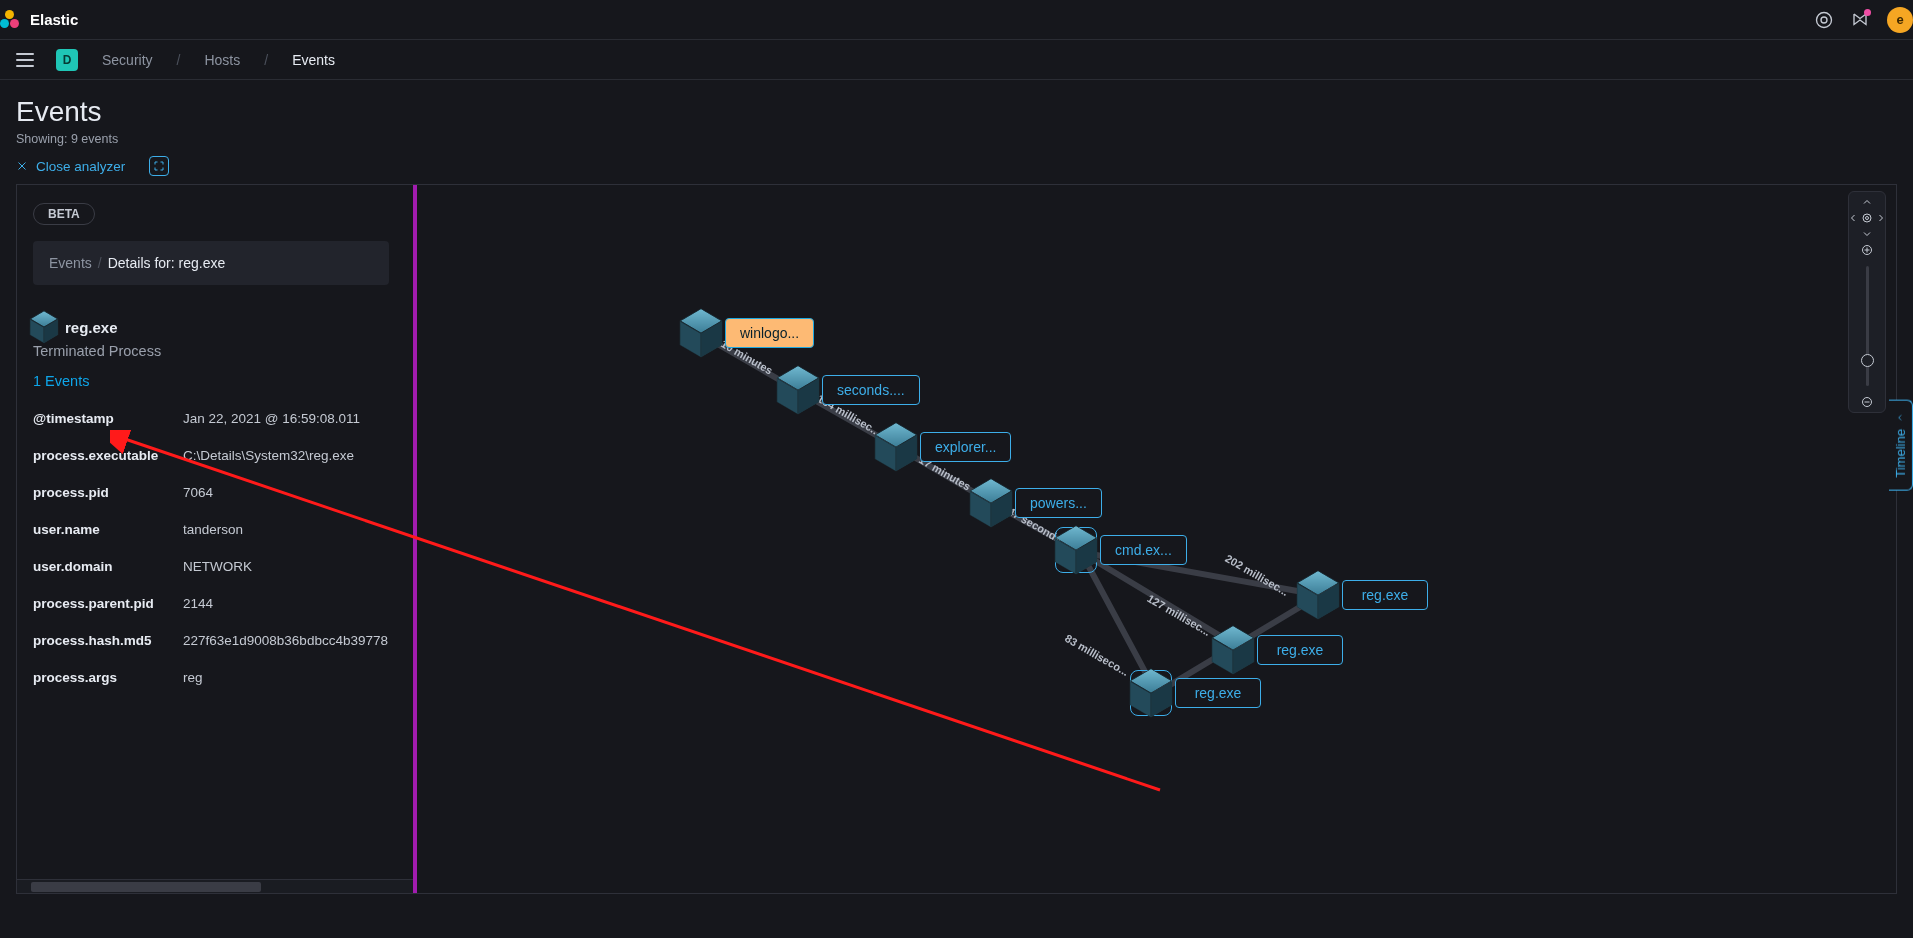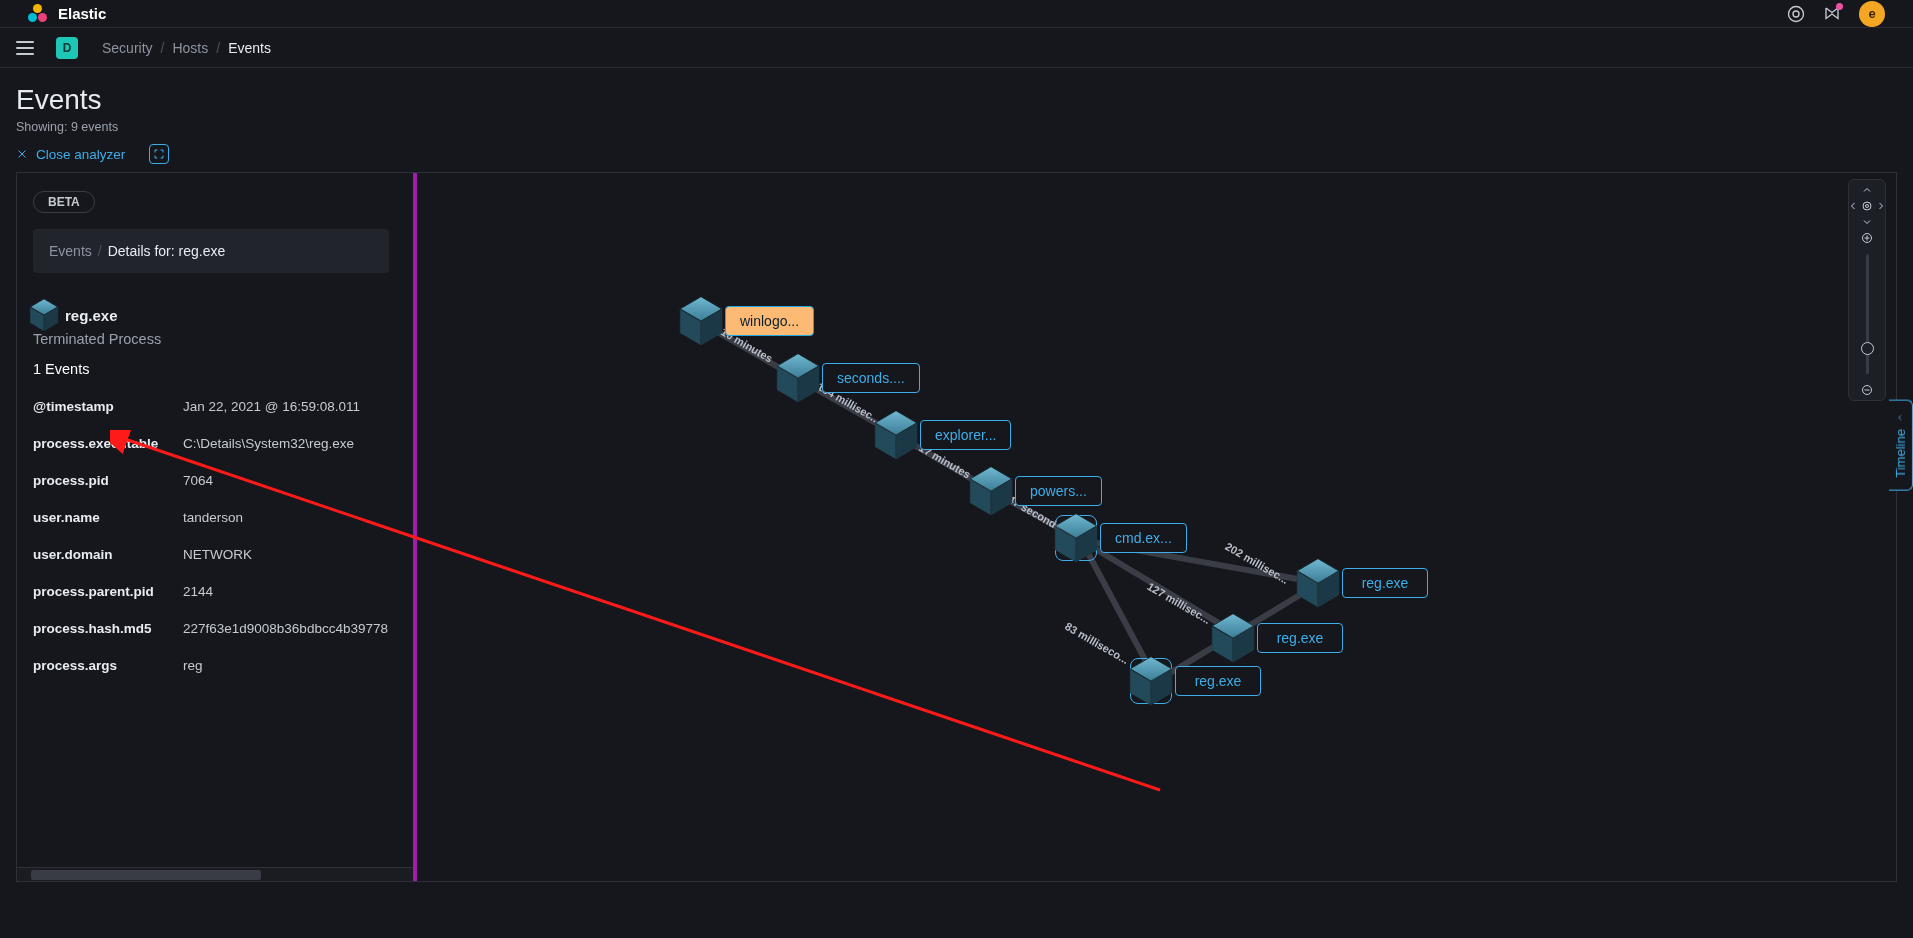--- a/index.html
+++ b/index.html
@@ -1,40 +1,40 @@
 <!DOCTYPE html>
 <html><head>
 <meta charset="utf-8">
 <style>
 * { margin:0; padding:0; box-sizing:border-box; font-family:-apple-system,BlinkMacSystemFont,"Segoe UI",Helvetica,Arial,sans-serif; }
 body { background:#16171c; color:#dfe5ef; width:1913px; height:938px; overflow:hidden; position:relative; }
 
 
-.topbar { height:28px; display:flex; align-items:center; padding:0 28px; border-bottom:1px solid #2a2c33; }
+.topbar { height:40px; display:flex; align-items:center; padding:0 0; border-bottom:1px solid #2a2c33; }
 .logo-cluster { width:20px; height:20px; position:relative; margin-right:10px; }
 .logo-cluster span{position:absolute;width:9px;height:9px;border-radius:50%}
 .logo-cluster .c1{background:#f4b400;top:0;left:5px}
 .logo-cluster .c2{background:#00bcd4;top:9px;left:0}
 .logo-cluster .c3{background:#ec407a;top:9px;left:10px}
 .brand { color:#fff; font-size:15px; font-weight:600; }
 .search-wrap { margin-left:auto; margin-right:auto; }
 .search { width:250px; height:30px; background:#1b1d24; border:1px solid #3a3c45; border-radius:4px; display:flex; align-items:center; padding:0 10px; color:#7a7f8a; font-size:13px; }
 .search svg { width:14px; height:14px; margin-right:8px; fill:none; stroke:#7a7f8a; stroke-width:2; }
 .topbar-right { margin-left:auto; display:flex; align-items:center; gap:18px; }
 .icon-btn { width:18px; height:18px; position:relative; cursor:pointer; }
 .icon-btn svg{width:18px;height:18px;fill:none;stroke:#c5cad3;stroke-width:1.8}
 .pink-dot{position:absolute;top:-2px;right:-2px;width:7px;height:7px;background:#f04ea5;border-radius:50%}
 .avatar{width:26px;height:26px;border-radius:50%;background:#f5a623;color:#3b2600;display:flex;align-items:center;justify-content:center;font-size:13px;font-weight:600}
 
 
 .navrow{height:40px;display:flex;align-items:center;padding:0 16px;border-bottom:1px solid #2a2c33;gap:12px}
 .hamburger{width:18px;height:14px;display:flex;flex-direction:column;justify-content:space-between;cursor:pointer}
 .hamburger span{height:2px;background:#c5cad3;border-radius:1px}
 .space-badge{width:22px;height:22px;background:#1fc6b6;border-radius:4px;display:flex;align-items:center;justify-content:center;font-size:12px;font-weight:700;color:#063b35;margin-left:10px}
-.crumbs{display:flex;align-items:center;gap:8px;font-size:14px;margin-left:12px}
+.crumbs{display:flex;align-items:center;gap:24px;font-size:14px;margin-left:12px}
 .crumbs .dim{color:#8d94a1}
 .crumbs .sep{color:#4c515c}
 .crumbs .active{color:#e7ebf2;font-weight:500}
 
 
 .page-head{padding:16px 16px 10px}
 .page-title{font-size:28px;font-weight:400;color:#e7ebf2}
 .page-sub{font-size:12.5px;color:#9aa0ac;margin-top:4px}
 
 
@@ -48,21 +48,21 @@
 .analyzer{display:flex;margin:0 16px;border:1px solid #2e3039;height:710px;position:relative}
 .side{width:400px;border-right:4px solid #a21caf;padding:18px 8px 0 16px;font-size:14px;position:relative;overflow:hidden}
 .beta{display:inline-block;border:1px solid #3a3c45;border-radius:14px;padding:3px 14px;font-size:12px;font-weight:700;color:#c5cad3}
 .crumb-box{background:#22242c;border-radius:4px;padding:14px 16px;margin:16px 16px 0 0;font-size:14px}
 .crumb-box .dim{color:#8d94a1}
 .crumb-box .sep{color:#4c515c;margin:0 6px}
 .crumb-box .cur{color:#e7ebf2}
 .proc-head{margin-top:30px;display:flex;align-items:center;gap:10px}
 .proc-head .name{font-weight:600;color:#e7ebf2;font-size:15px}
 .proc-sub{color:#9aa0ac;margin-top:4px;font-size:14.5px}
-.events-link{color:#ffffff;margin-top:14px;font-size:14.5px;cursor:pointer}
+.events-link{color:#0ea5e9;margin-top:14px;font-size:14.5px;cursor:pointer}
 .kv{margin-top:22px;display:grid;grid-template-columns:150px 1fr;row-gap:22px;font-size:13.5px;padding-right:14px}
 .kv .k{color:#e7ebf2;font-weight:600}
 .kv .v{color:#c5cad3;word-break:break-all}
 .hscroll{position:absolute;bottom:0;left:0;right:0;height:14px;background:#1a1c22;border-top:1px solid #2e3039}
 .hscroll .thumb{position:absolute;top:2px;left:14px;width:58%;height:10px;background:#3a3c45;border-radius:2px}
 
 
 .graph{flex:1;position:relative;background:#16171c;overflow:hidden}
 .edges{position:absolute;inset:0}
 .edges line{stroke:#3a3d46;stroke-width:6;stroke-linecap:round}

